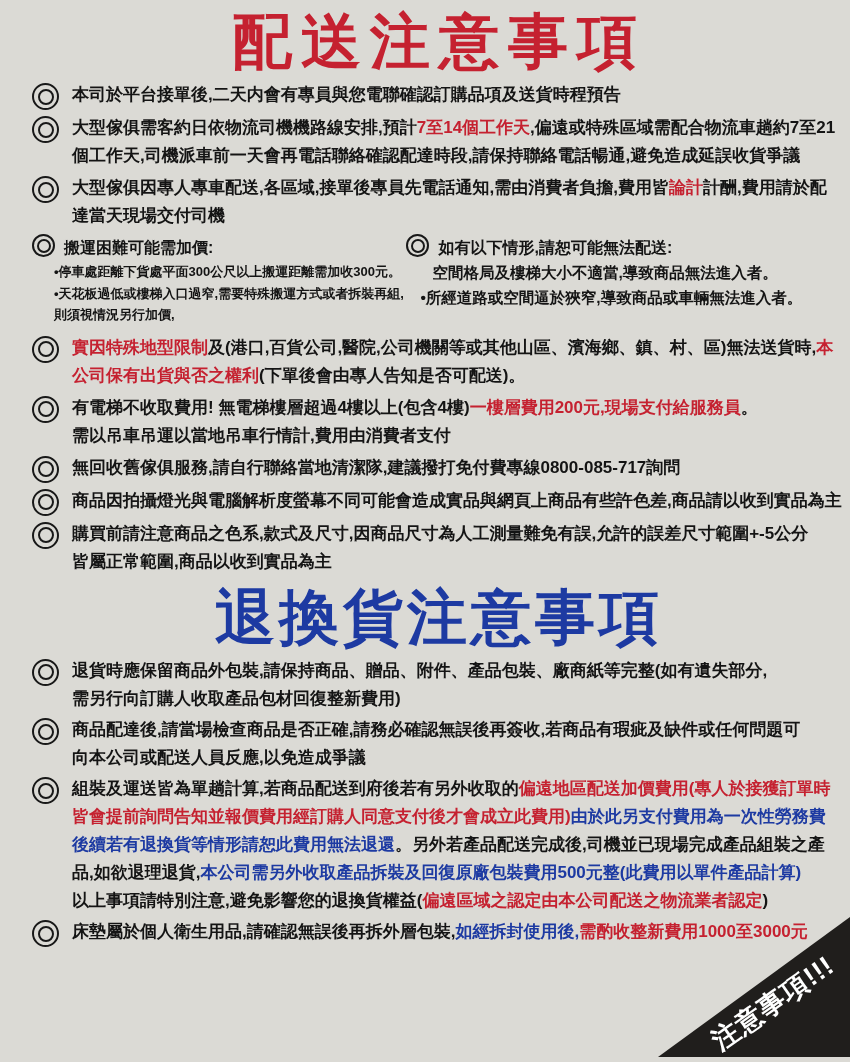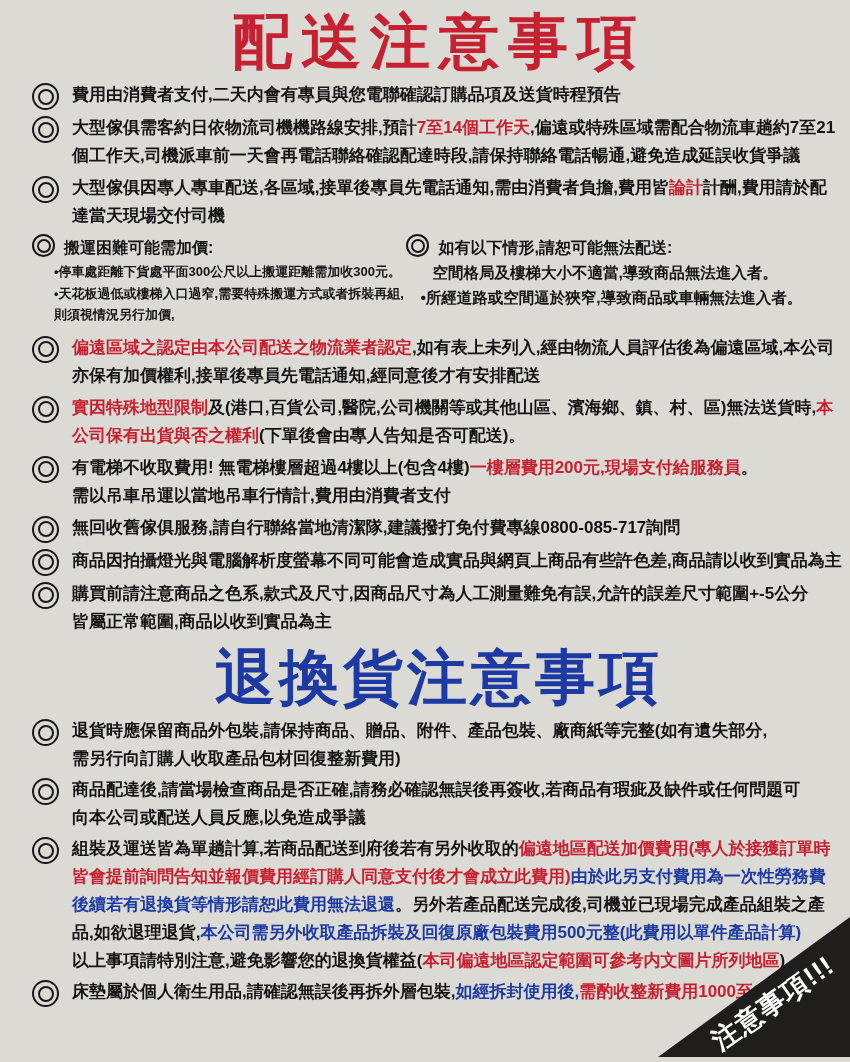--- a/index.html
+++ b/index.html
@@ -63,21 +63,21 @@
 </head>
 <body>
 
 <div class="page">
 
   <h1 class="big-title red">配送注意事項</h1>
 
   <div class="list">
     <div class="item">
       <span class="bullet"></span>
-      <p class="txt"><span class="c-k">費用由消費者支付,二天内會有專員與您電聯確認訂購品項及送貨時程預告</span></p>
+      <p class="txt"><span class="c-k">本司於平台接單後,二天内會有專員與您電聯確認訂購品項及送貨時程預告</span></p>
     </div>
     <div class="item">
       <span class="bullet"></span>
       <p class="txt"><span class="c-k">大型傢俱需客約日依物流司機機路線安排,預計</span><span class="c-r">7至14個工作天</span><span class="c-k">,偏遠或特殊區域需配合物流車趟約7至21個工作天,司機派車前一天會再電話聯絡確認配達時段,請保持聯絡電話暢通,避免造成延誤收貨爭議</span></p>
     </div>
     <div class="item">
       <span class="bullet"></span>
       <p class="txt"><span class="c-k">大型傢俱因專人專車配送,各區域,接單後專員先電話通知,需由消費者負擔,費用皆</span><span class="c-r">論計</span><span class="c-k">計酬,費用請於配達當天現場交付司機</span></p>
     </div>
 
@@ -93,24 +93,20 @@
       <div class="col-right">
         <div class="item">
           <span class="bullet"></span>
           <p class="txt col-head">如有以下情形,請恕可能無法配送:</p>
         </div>
         <p class="sub cont">空間格局及樓梯大小不適當,導致商品無法進入者。</p>
         <p class="sub">•所經道路或空間逼於狹窄,導致商品或車輛無法進入者。</p>
       </div>
     </div>
 
-    <div class="item">
-      <span class="bullet"></span>
-      <p class="txt"><span class="c-r">偏遠區域之認定由本公司配送之物流業者認定</span><span class="c-k">,如有表上未列入,經由物流人員評估後為偏遠區域,本公司亦保有加價權利,接單後專員先電話通知,經同意後才有安排配送</span></p>
-    </div>
     <div class="item">
       <span class="bullet"></span>
       <p class="txt"><span class="c-r">實因特殊地型限制</span><span class="c-k">及(港口,百貨公司,醫院,公司機關等或其他山區、濱海鄉、鎮、村、區)無法送貨時,</span><span class="c-r">本公司保有出貨與否之權利</span><span class="c-k">(下單後會由專人告知是否可配送)。</span></p>
     </div>
     <div class="item">
       <span class="bullet"></span>
       <p class="txt"><span class="c-k">有電梯不收取費用! 無電梯樓層超過4樓以上(包含4樓)</span><span class="c-r">一樓層費用200元,現場支付給服務員</span><span class="c-k">。
 需以吊車吊運以當地吊車行情計,費用由消費者支付</span></p>
     </div>
     <div class="item">
@@ -137,21 +133,21 @@
 需另行向訂購人收取產品包材回復整新費用)</span></p>
     </div>
     <div class="item">
       <span class="bullet"></span>
       <p class="txt"><span class="c-k">商品配達後,請當場檢查商品是否正確,請務必確認無誤後再簽收,若商品有瑕疵及缺件或任何問題可
 向本公司或配送人員反應,以免造成爭議</span></p>
     </div>
     <div class="item">
       <span class="bullet"></span>
       <p class="txt"><span class="c-k">組裝及運送皆為單趟計算,若商品配送到府後若有另外收取的</span><span class="c-r">偏遠地區配送加價費用(專人於接獲訂單時皆會提前詢問告知並報價費用經訂購人同意支付後才會成立此費用)</span><span class="c-b">由於此另支付費用為一次性勞務費後續若有退換貨等情形請恕此費用無法退還</span><span class="c-k">。另外若產品配送完成後,司機並已現場完成產品組裝之產品,如欲退理退貨,</span><span class="c-b">本公司需另外收取產品拆裝及回復原廠包裝費用500元整(此費用以單件產品計算)</span><span class="c-k">
-以上事項請特別注意,避免影響您的退換貨權益(</span><span class="c-r">本司偏遠地區認定範圍可參考内文圖片所列地區</span><span class="c-k">)</span></p>
+以上事項請特別注意,避免影響您的退換貨權益(</span><span class="c-r">偏遠區域之認定由本公司配送之物流業者認定</span><span class="c-k">)</span></p>
     </div>
     <div class="item">
       <span class="bullet"></span>
       <p class="txt"><span class="c-k">床墊屬於個人衛生用品,請確認無誤後再拆外層包裝,</span><span class="c-b">如經拆封使用後,</span><span class="c-r">需酌收整新費用1000至3000元</span></p>
     </div>
   </div>
 
   <div class="corner">
     <div class="corner-tri"></div>
     <span class="corner-label">注意事項!!!</span>

